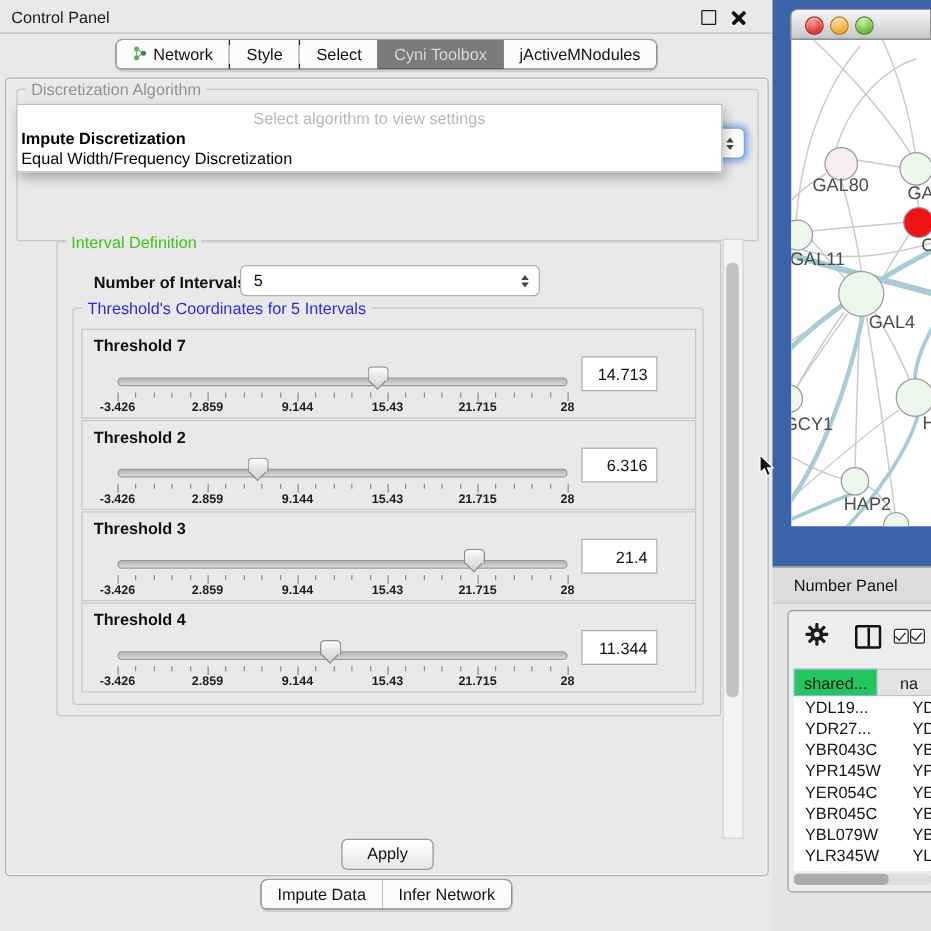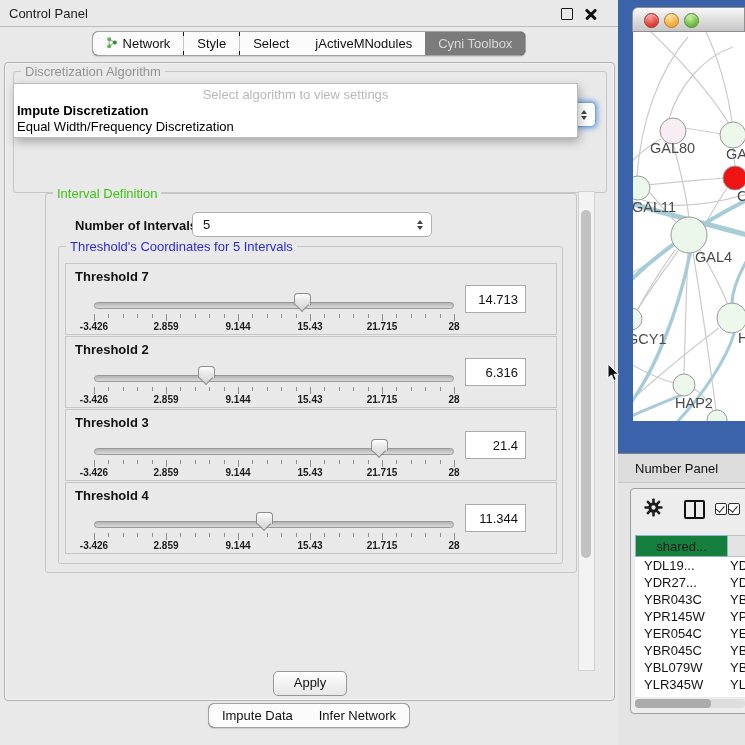--- a/index.html
+++ b/index.html
@@ -94,21 +94,21 @@
     border:1px solid #9e9e9e;border-radius:4px;}
   .gearwrap{position:absolute;left:13px;top:9px;}
   .colico{position:absolute;left:53px;top:11px;width:17px;height:15px;border:2px solid #111;border-radius:2px;}
   .colico i{position:absolute;left:50%;top:0;bottom:0;width:2px;background:#111;transform:translateX(-50%);}
   .cb{position:absolute;top:14px;width:10px;height:10px;border:1.5px solid #2c2c2c;border-radius:2px;background:#fff;}
   .cb::after{content:"";position:absolute;left:2px;top:-0.5px;width:3.5px;height:6.5px;
     border-right:1.7px solid #222;border-bottom:1.7px solid #222;transform:rotate(40deg);}
   .cb.one{left:84px;} .cb.two{left:97px;}
   .thead{position:absolute;left:4px;top:46px;height:22px;display:flex;}
   .hcell{height:22px;line-height:22px;font-size:13px;color:#1a1a1a;text-align:center;box-sizing:border-box;}
-  .hc1{width:93px;background:#15803d;border:1px solid #8db5ce;}
+  .hc1{width:67px;background:#22c55e;border:1px solid #8db5ce;}
   .hc2{width:120px;background:#e3e3e3;border:1px solid #c2c2c2;border-left:none;text-align:left;padding-left:18px;}
   .tbody{position:absolute;left:4px;top:68px;width:200px;height:140px;background:#fff;overflow:hidden;}
   .trow{display:flex;height:17px;line-height:17px;font-size:13px;color:#141414;}
   .tc1{width:80px;padding-left:9px;white-space:nowrap;overflow:hidden;}
   .tc2{padding-left:6px;white-space:nowrap;}
   .hsb{position:absolute;left:4px;top:210px;width:110px;height:9px;background:#dedede;border-radius:4px;}
   .hsb .thumbh{position:absolute;left:0;top:0;height:9px;width:76px;background:#ababab;border-radius:4px;}
 
   .cursor{position:absolute;left:607px;top:364px;z-index:50;}
 </style>
@@ -137,25 +137,25 @@
             <span>Network</span>
           </div>
           <div class="tabsep"></div>
           <div class="tab">
             <span>Style</span>
           </div>
           <div class="tabsep"></div>
           <div class="tab">
             <span>Select</span>
           </div>
+          <div class="tab sel">
+            <span>Cyni Toolbox</span>
+          </div>
           <div class="tab">
             <span>jActiveMNodules</span>
-          </div>
-          <div class="tab sel">
-            <span>Cyni Toolbox</span>
           </div>
         </div>
     </div>
 
     <div class="cp-main">
 
       <div class="group" style="left:8px;top:8px;width:592px;height:120px;">
         <span class="grouplab lab-gray">Discretization Algorithm</span>
 
         <div class="combo focusring" style="left:8px;top:30px;width:574px;">

